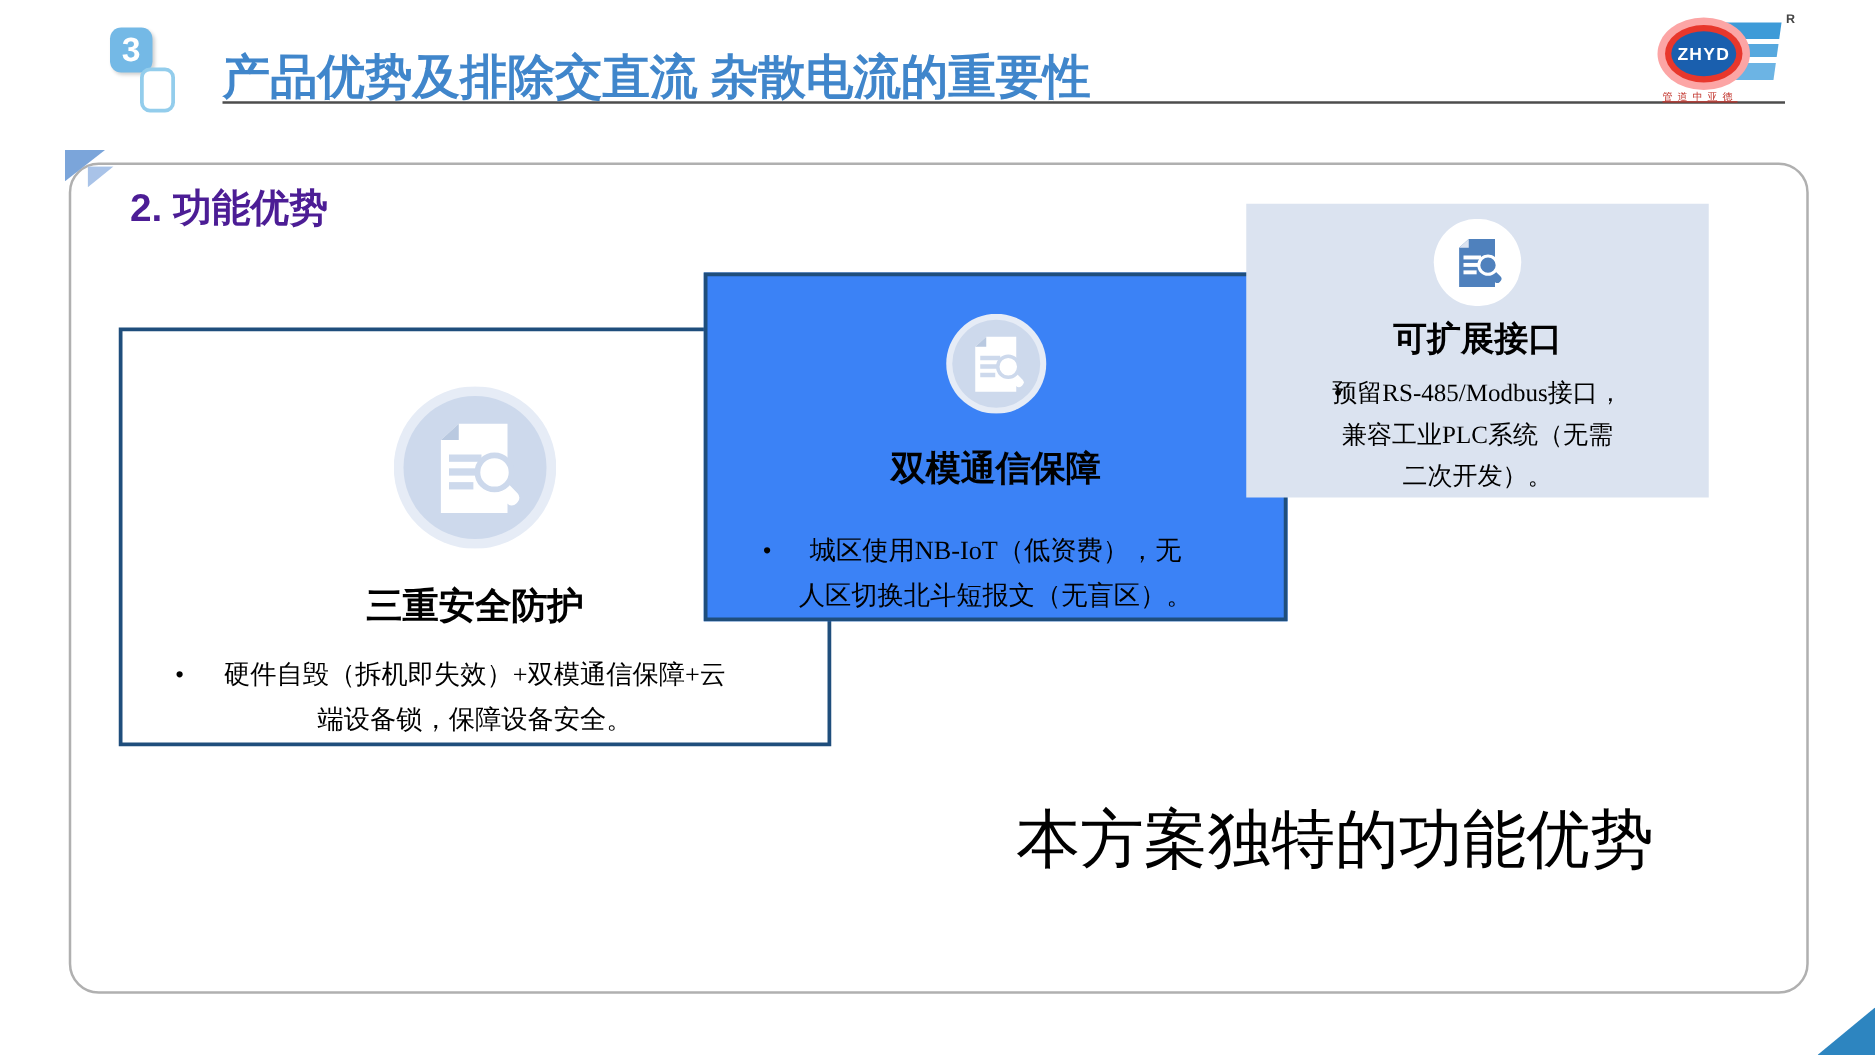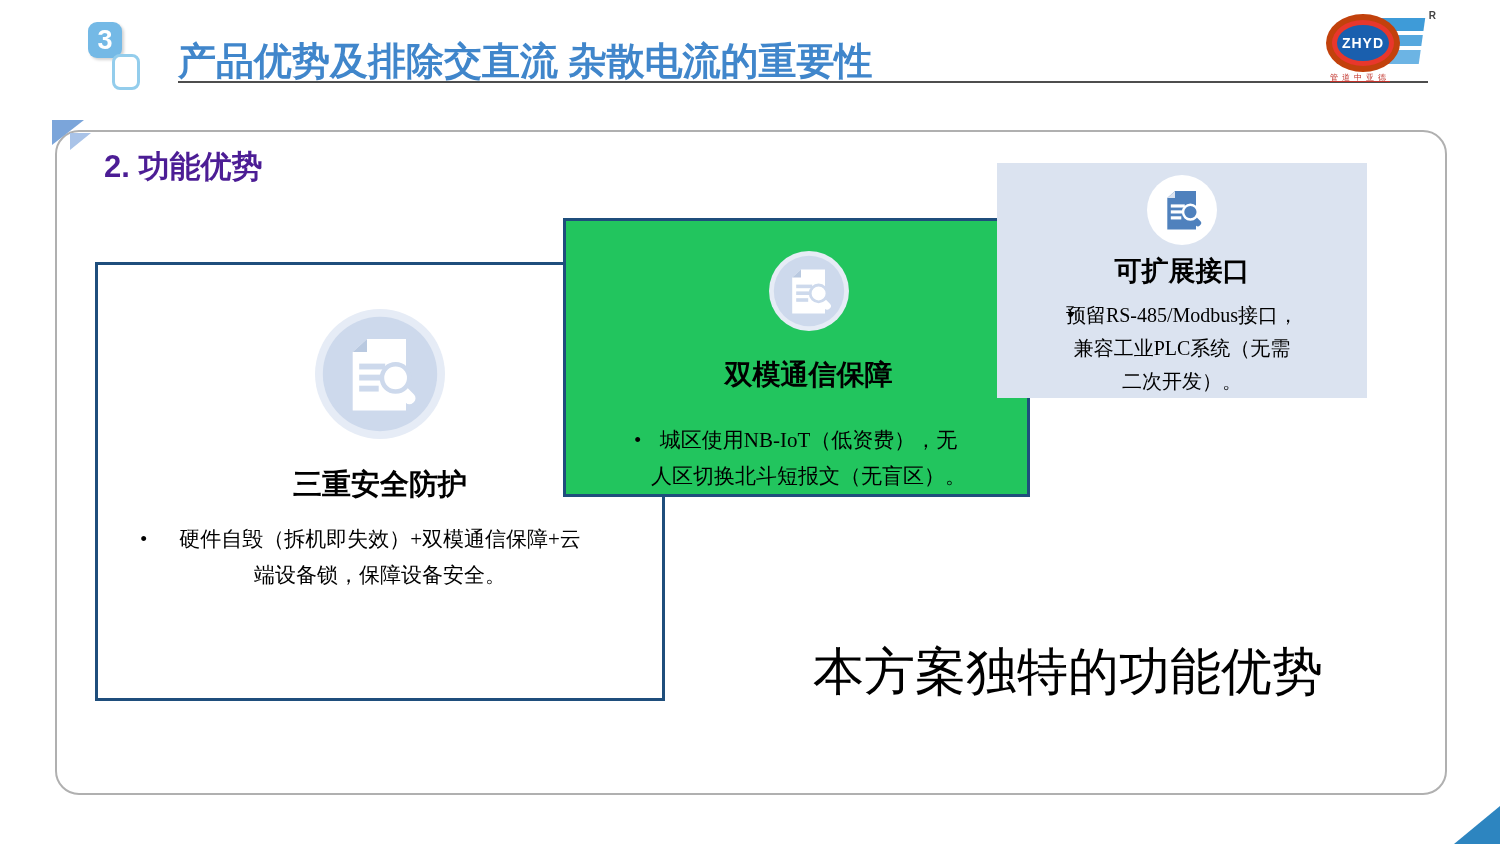--- a/index.html
+++ b/index.html
@@ -24,21 +24,21 @@
   .title-underline{
     position:absolute;left:178px;top:81px;width:1250px;height:2px;background:#4d4d4d;z-index:4;
   }
   
   .logo{position:absolute;left:1326px;top:12px;width:110px;height:68px;z-index:6;}
   .logo-flag{
     position:absolute;left:46px;top:6px;width:50px;height:46px;transform:skewX(-8deg);
     background:linear-gradient(#3e9bd8 0 28%,#ffffff 28% 38%,#56a8de 38% 60%,#ffffff 60% 70%,#6cb4e4 70% 100%);
   }
   .ellipse-outer{
-    position:absolute;left:0;top:2px;width:74px;height:58px;border-radius:50%;background:#c2410c;
+    position:absolute;left:0;top:2px;width:74px;height:58px;border-radius:50%;background:#fca5a5;
     display:flex;align-items:center;justify-content:center;
   }
   .ellipse-mid{width:62px;height:46px;border-radius:50%;background:#e8372c;display:flex;align-items:center;justify-content:center;}
   .ellipse-inner{
     width:52px;height:36px;border-radius:50%;background:#1a5fae;color:#fff;font-weight:bold;
     font-size:14px;text-align:center;line-height:36px;letter-spacing:1px;
   }
   .logo-r{position:absolute;right:0;top:-2px;font-size:10px;color:#444;font-weight:bold;}
   .logo-tagline{
     position:absolute;left:4px;top:60px;font-size:8px;color:#c03028;letter-spacing:4px;white-space:nowrap;text-decoration:underline;
@@ -54,22 +54,22 @@
   }
   .decor-b{
     position:absolute;left:70px;top:133px;width:21px;height:17px;background:#a9c3e8;
     clip-path:polygon(0 0,100% 0,0 100%);z-index:3;
   }
   .section-heading{
     position:absolute;left:104px;top:146px;font-size:31px;font-weight:bold;color:#4c1d95;z-index:2;
   }
   
   .box{position:absolute;display:flex;flex-direction:column;align-items:center;box-sizing:border-box;}
-  .box-left{left:95px;top:262px;width:570px;height:439px;border:3px solid #1f4e7c;background:#fff;z-index:1;}
-  .box-mid{left:563px;top:218px;width:467px;height:279px;border:3px solid #1f4e7c;background:#22c55e;z-index:2;padding-left:24px;}
+  .box-left{left:95px;top:262px;width:570px;height:335px;border:3px solid #1f4e7c;background:#fff;z-index:1;}
+  .box-mid{left:563px;top:218px;width:467px;height:279px;border:3px solid #1f4e7c;background:#3b82f6;z-index:2;}
   .card-right{left:997px;top:163px;width:370px;height:235px;background:#dbe3f0;z-index:3;}
   .card-title{
     font-family:Liberation Sans, sans-serif;font-weight:bold;color:#000;white-space:nowrap;
   }
   .box-left .doc-icon{margin-top:44px;}
   .box-left .card-title{margin-top:26px;font-size:29px;}
   .box-mid .doc-icon{margin-top:30px;}
   .box-mid .card-title{margin-top:25px;font-size:28px;}
   .card-right .doc-icon{margin-top:12px;}
   .card-right .card-title{margin-top:8px;font-size:27px;}

